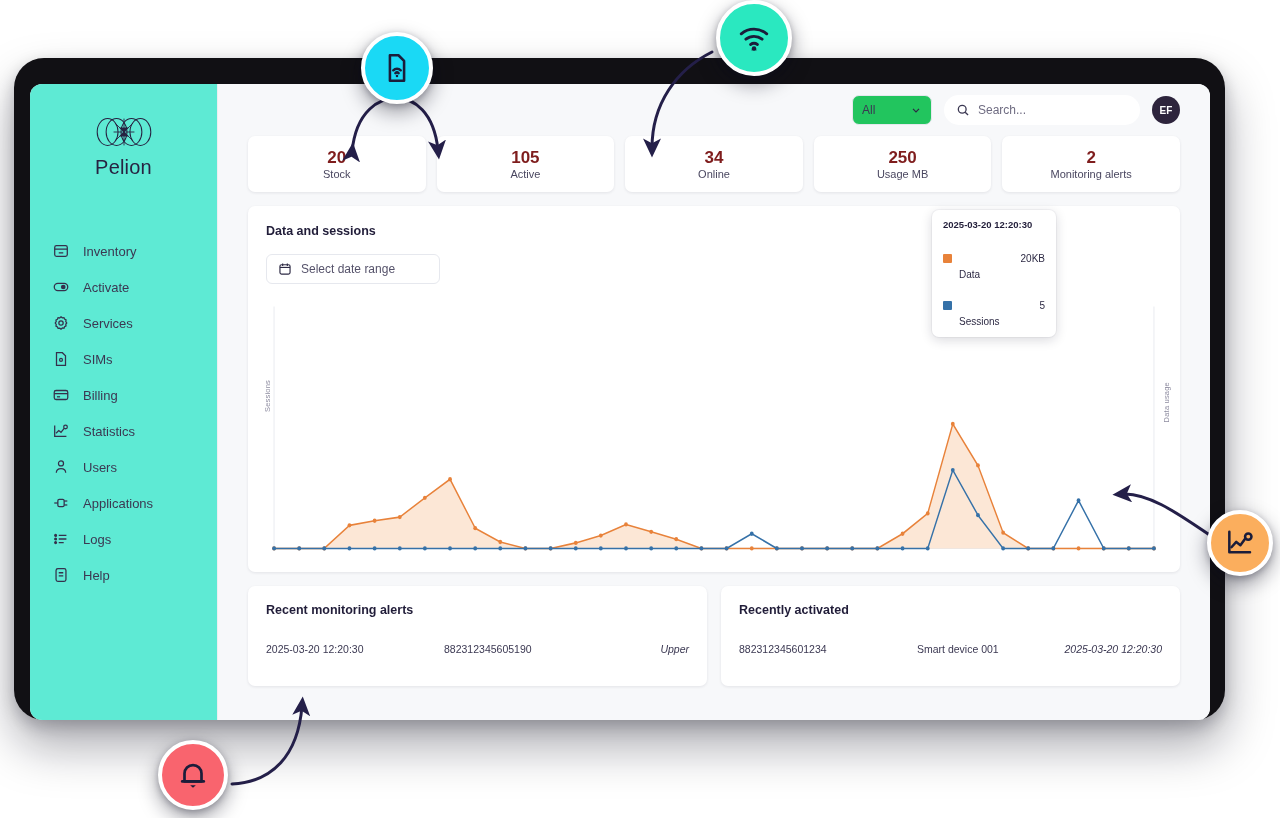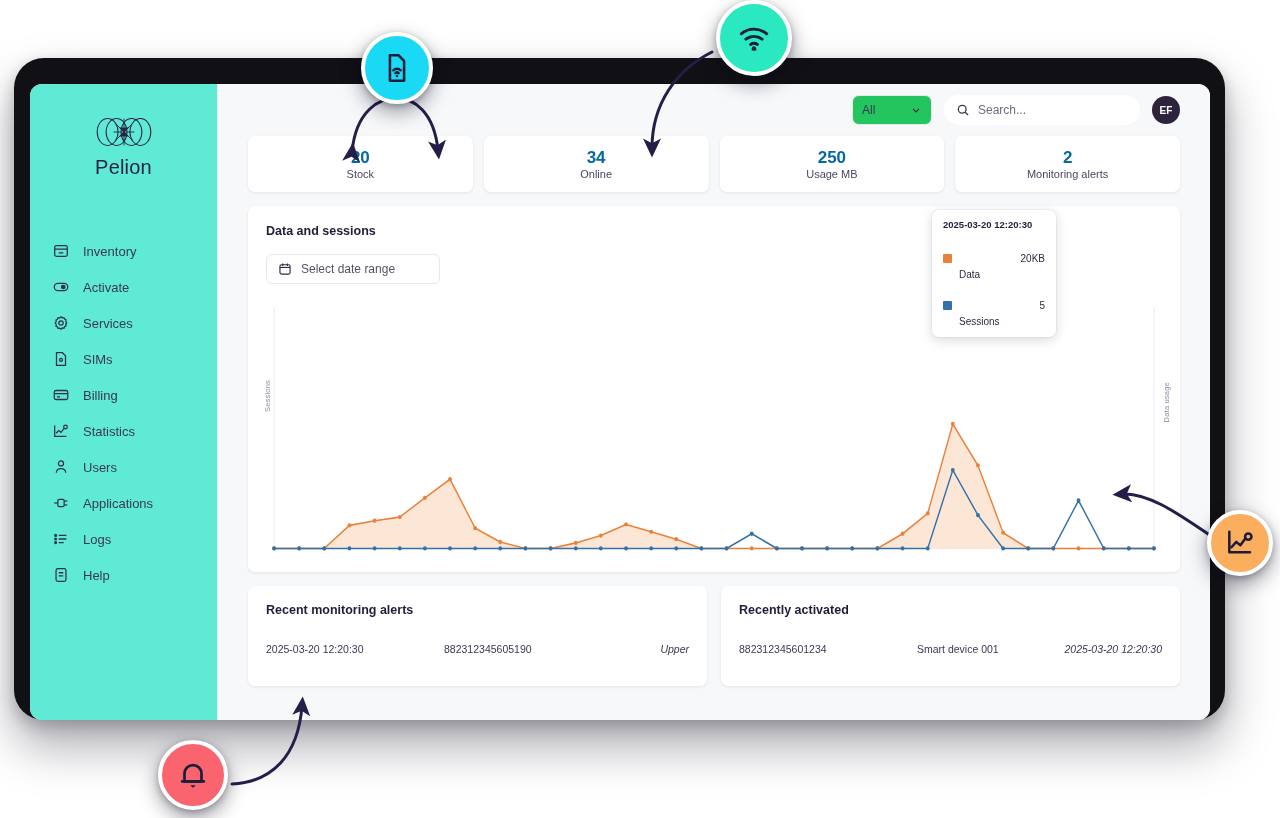--- a/index.html
+++ b/index.html
@@ -73,21 +73,21 @@
 
   .content { padding: 0 30px 0 30px; }
 
   
   .stats { display: flex; gap: 11px; }
   .stat-card {
     flex: 1; height: 56px; background:#fff; border-radius: 7px;
     box-shadow: 0 1px 3px rgba(22,22,44,.09);
     display:flex; flex-direction:column; align-items:center; justify-content:center; gap: 2px;
   }
-  .stat-val { font-size: 17px; font-weight: 700; color:#0369a1; line-height: 1; }
+  .stat-val { font-size: 17px; font-weight: 700; color:#7f1d1d; line-height: 1; }
   .stat-lbl { font-size: 11px; color:#4a4760; }
 
   
   .panel { background:#fff; border-radius: 7px; box-shadow: 0 1px 3px rgba(22,22,44,.09); margin-top: 14px; }
   .panel-title { font-size: 12.5px; font-weight: 700; color:#211d39; }
   .chart-panel { padding: 18px 18px 12px 18px; height: 366px; position: relative; }
   .daterange {
     margin-top: 16px; width: 174px; height: 30px; background:#fff; border:1px solid #e6e8ee; border-radius: 6px;
     display:flex; align-items:center; gap:9px; padding: 0 11px; cursor:pointer;
   }
@@ -293,20 +293,24 @@
           <span>EF</span>
         </div>
       </div>
 
       <div class="content">
 
         <div class="stats">
           <div class="stat-card">
             <div class="stat-val">20</div>
             <div class="stat-lbl">Stock</div>
+          </div>
+          <div class="stat-card">
+            <div class="stat-val">105</div>
+            <div class="stat-lbl">Active</div>
           </div>
           <div class="stat-card">
             <div class="stat-val">34</div>
             <div class="stat-lbl">Online</div>
           </div>
           <div class="stat-card">
             <div class="stat-val">250</div>
             <div class="stat-lbl">Usage MB</div>
           </div>
           <div class="stat-card">

